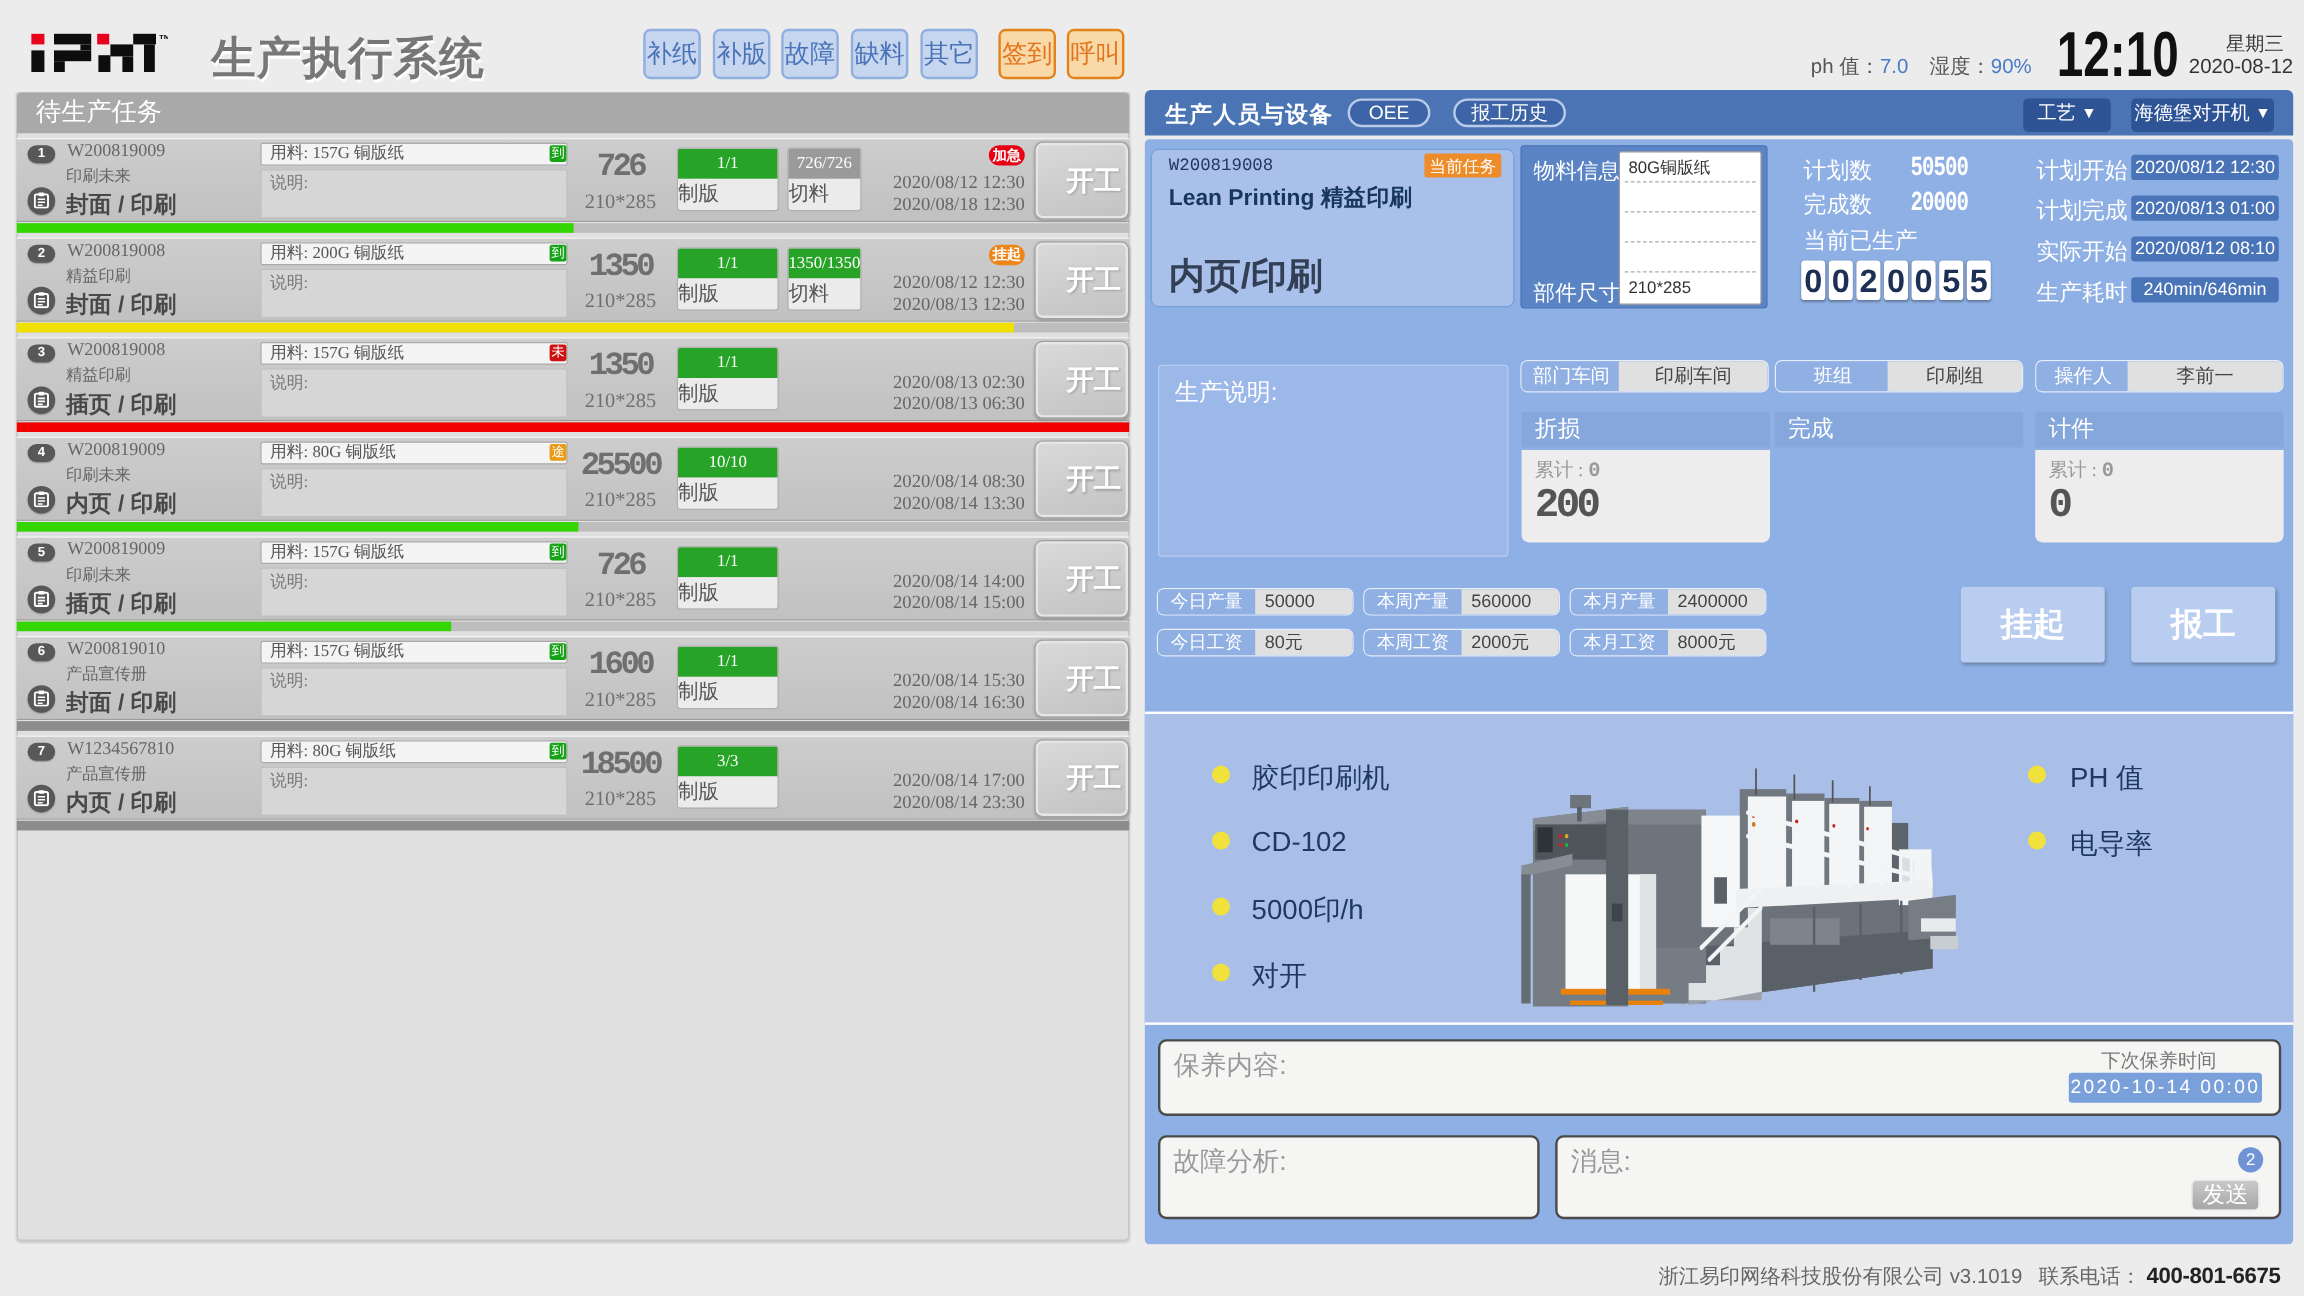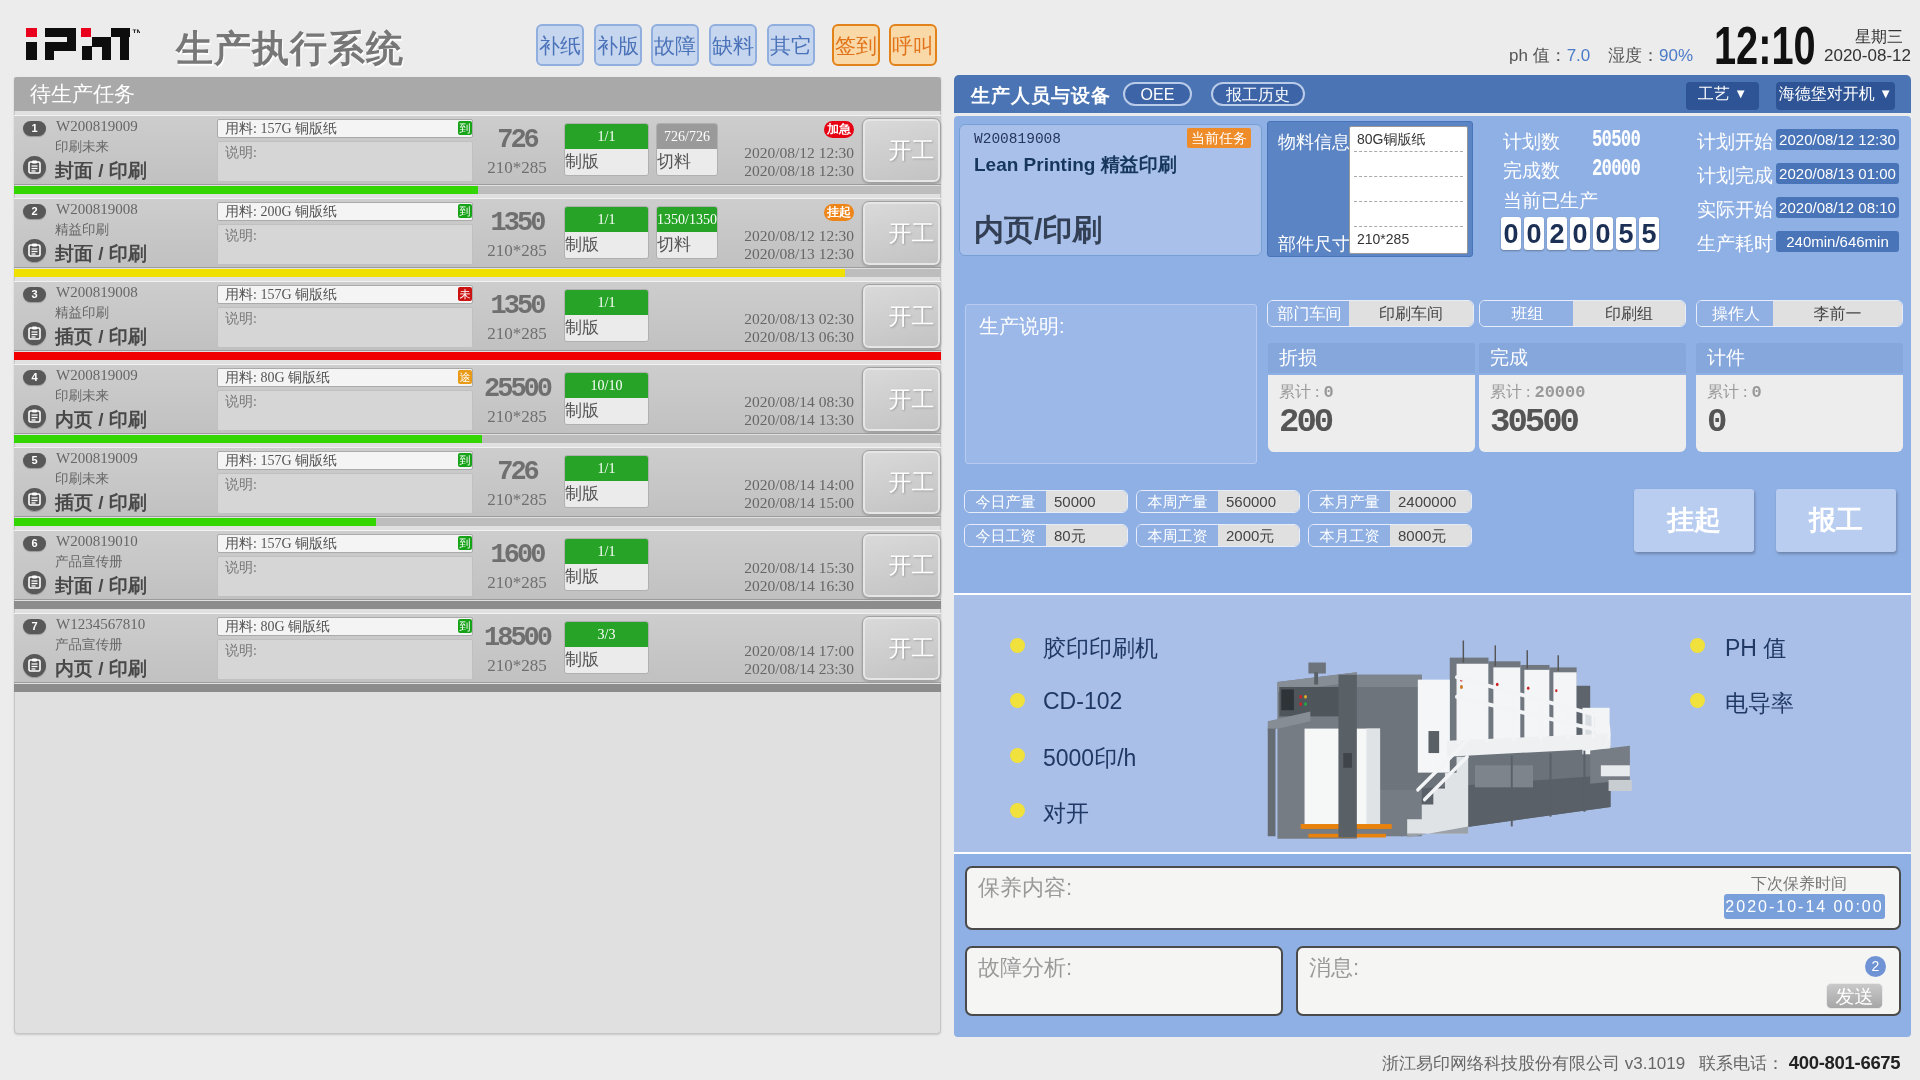--- a/index.html
+++ b/index.html
@@ -41,21 +41,21 @@
 .size { position:absolute; left:458px; top:42px; width:90px; text-align:center; font-size:17px; color:#6f6f6f; }
 .step { position:absolute; top:7px; width:85px; height:53px; border:1px solid #b0b0b0; border-radius:3px; overflow:hidden; }
 .step .t { height:25px; color:#fff; font-size:14px; text-align:center; line-height:25px; background:#27a427; }
 .step .t.gray { background:#9a9a9a; }
 .step .b { height:26px; background:#ebebeb; color:#555; font-size:17px; text-align:left; line-height:26px; }
 .s1 { left:550px; }
 .s2 { left:642px; width:62px; }
 .ubadge { position:absolute; left:810px; top:5px; width:30px; height:17px; border-radius:9px; color:#fff; font-size:12px; font-weight:bold; text-align:center; line-height:17px; }
 .d1,.d2 { position:absolute; right:87px; font-size:15.5px; color:#666; font-family:"Liberation Serif",serif; }
 .d1 { top:28px; } .d2 { top:46px; }
-.gobtn { position:absolute; left:848px; top:2px; width:79px; height:65px; background:linear-gradient(165deg,#dadada,#c2c2c2); border:1px solid #a2a2a2; border-radius:7px; box-shadow:inset 0 0 0 2px #e6e6e6, 0 1px 2px #9a9a9a; color:#fff; font-size:23px; font-weight:normal; text-align:center; line-height:63px; text-shadow:1px 1px 2px #9f9f9f;padding-left:20px; }
+.gobtn { position:absolute; left:848px; top:2px; width:79px; height:65px; background:linear-gradient(165deg,#dadada,#c2c2c2); border:1px solid #a2a2a2; border-radius:7px; box-shadow:inset 0 0 0 2px #e6e6e6, 0 1px 2px #9a9a9a; color:#fff; font-size:23px; font-weight:bold; text-align:center; line-height:63px; text-shadow:1px 1px 2px #9f9f9f;padding-left:20px; }
 
 
 #rhead { left:954px; top:75px; width:957px; height:38px; background:#4a74b4; border-radius:5px 5px 0 0; }
 #rhead .ttl { position:absolute; left:17px; top:8px; color:#fff; font-size:19px; font-weight:bold; letter-spacing:1px; }
 .pill { position:absolute; top:7px; height:24px; background:#3c64a6; border:2px solid #b9cbe8; border-radius:14px; color:#fff; font-size:16px; text-align:center; }
 .ddbtn { position:absolute; top:7px; height:28px; background:#2f5496; border-radius:4px; color:#fff; font-size:16px; text-align:center; line-height:24px; }
 .ddbtn s { text-decoration:none; font-size:13px; vertical-align:1px; }
 #rpanel { left:954px; top:116px; width:957px; height:921px; background:#8fb0e4; border-radius:4px; }
 #taskcard { left:959px; top:124px; width:303px; height:132px; background:#a8c0ea; border:1px solid #76a0d4; border-radius:6px; }
 #taskcard .wn { position:absolute; left:14px; top:6px; font-size:14.5px; color:#26365c; }
@@ -436,24 +436,20 @@
 
 <div class="scard abs" style="left:1268px;top:343px">
   <div class="h">折损</div>
   <div class="bd">
       <div class="lj">累计 : <b>0</b></div>
       <div class="big">200</div>
     </div>
 </div>
 <div class="scard abs" style="left:1479px;top:343px">
   <div class="h">完成</div>
-  <div class="bd">
-      <div class="lj">累计 : <b>20000</b></div>
-      <div class="big">30500</div>
-    </div>
 </div>
 <div class="scard abs" style="left:1696px;top:343px">
   <div class="h">计件</div>
   <div class="bd">
       <div class="lj">累计 : <b>0</b></div>
       <div class="big">0</div>
     </div>
 </div>
 
 <div class="abs fld" style="left:964px;top:490px;width:164px;height:23px;">

